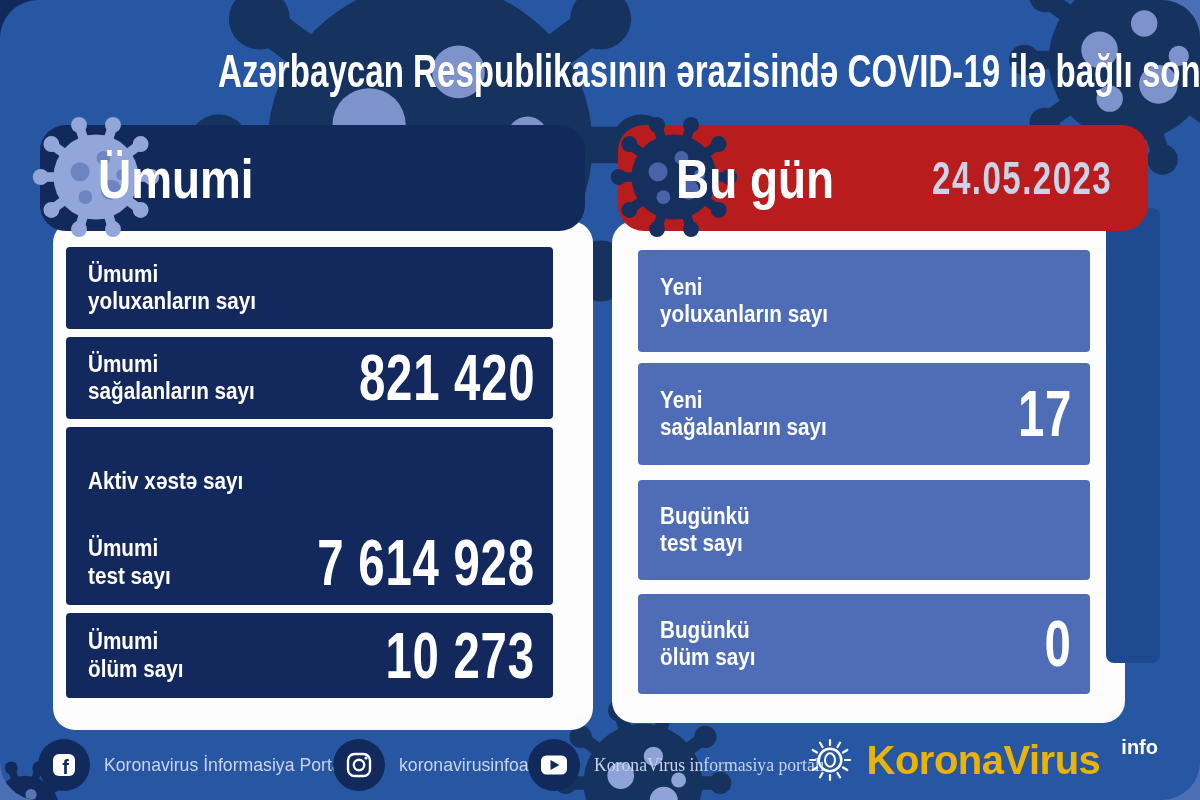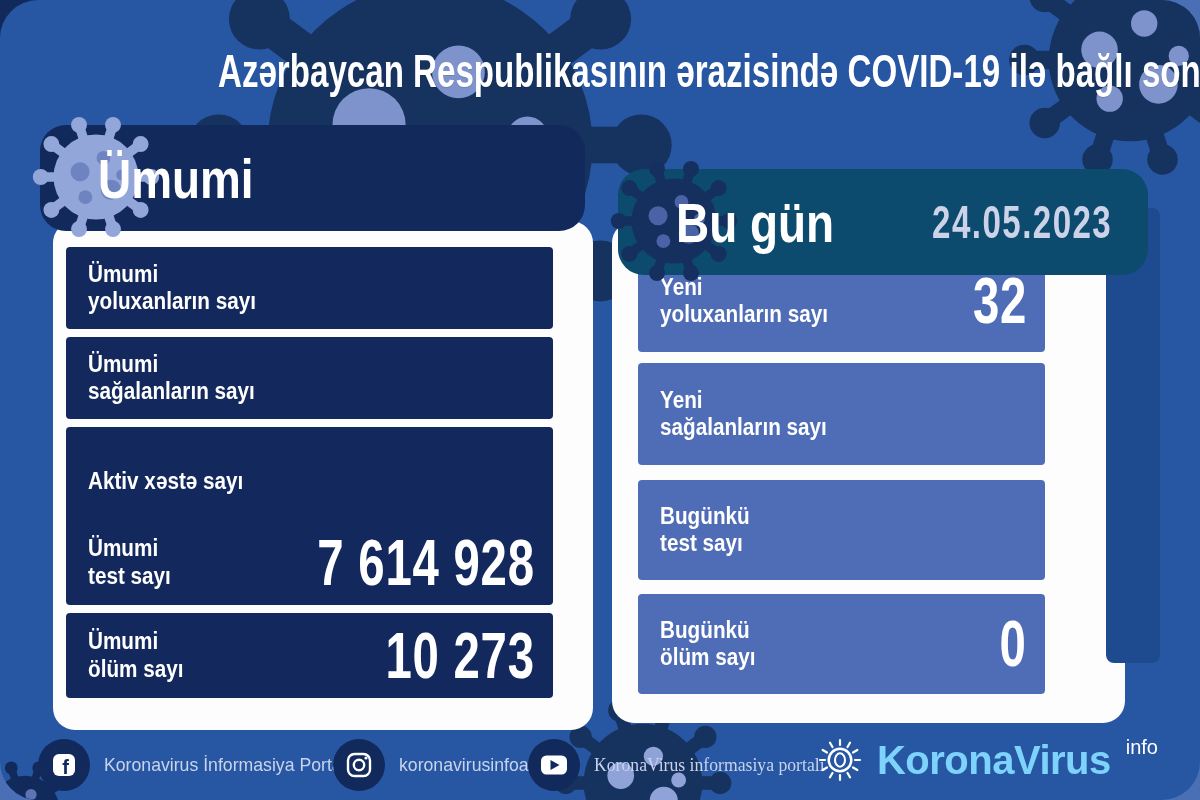--- a/index.html
+++ b/index.html
@@ -24,21 +24,21 @@
   .title{position:absolute;top:44px;left:0;width:100%;text-align:center;z-index:2;margin:0;}
   .title span{
     display:inline-block;white-space:nowrap;color:#ffffff;font-weight:bold;
     font-size:46px;transform:scaleX(0.72);transform-origin:center;
     text-shadow:0 1px 0 rgba(0,0,0,0.12);
   }
 
   
   .hdr{position:absolute;height:106px;border-radius:26px;z-index:5;}
   .hdr-left{left:40px;top:125px;width:545px;background:#12295c;}
-  .hdr-right{left:618px;top:125px;width:530px;background:#0c4a6e;margin-top:44px;}
+  .hdr-right{left:618px;top:125px;width:530px;background:#b91c1c;}
   .hdr .hdr-virus{position:absolute;left:-12px;top:-16px;width:136px;height:136px;}
   .hdr-left .hdr-virus{color:#93a6d9;--dot:#6e84c0;}
   .hdr-right .hdr-virus{color:#15305f;--dot:#4963a6;}
   .hdr .hdr-label{
     position:absolute;left:58px;top:50%;transform:translateY(-50%) scaleX(0.82);
     transform-origin:left center;color:#fff;font-weight:bold;font-size:56px;white-space:nowrap;z-index:2;
   }
   .hdr .hdr-date{
     position:absolute;right:36px;top:50%;transform:translateY(-50%) scaleX(0.72);
     transform-origin:right center;color:#ccd2e8;font-weight:bold;font-size:46px;letter-spacing:2px;white-space:nowrap;z-index:2;
@@ -48,21 +48,21 @@
   .panel{position:absolute;background:#fdfdfe;border-radius:22px;z-index:3;}
   .panel-left{left:53px;top:221px;width:540px;height:509px;}
   .panel-right{left:612px;top:221px;width:513px;height:502px;}
 
   
   .row{
     position:absolute;display:flex;align-items:center;justify-content:space-between;
     padding:0 18px 0 22px;box-sizing:border-box;border-radius:4px;
   }
   .panel-left .row{background:#13285c;left:13px;width:487px;}
-  .panel-right .row{background:#4f6cb6;left:26px;width:407px;}
+  .panel-right .row{background:#4f6cb6;left:26px;width:452px;}
   .row-label{flex:0 1 auto;}
   .row-label span{
     display:inline-block;color:#ffffff;font-weight:bold;font-size:23px;line-height:1.18;
     white-space:pre-line;transform:scaleX(0.9);transform-origin:left center;
   }
   .row-value{margin-left:auto;}
   .row-value span{
     display:inline-block;color:#ffffff;font-weight:bold;font-size:64px;white-space:nowrap;
     transform:scaleX(0.74);transform-origin:right center;letter-spacing:1px;
   }
@@ -79,22 +79,22 @@
   .fi-fb{left:38px;} .fi-ig{left:333px;} .fi-yt{left:528px;font-family:Liberation Serif, serif;}
   .soc-circle{
     width:52px;height:52px;border-radius:50%;background:#12295c;
     display:flex;align-items:center;justify-content:center;flex:0 0 auto;
   }
   .footer-item .soc-label{
     display:inline-block;color:#c9d3ec;font-size:19px;white-space:nowrap;
     transform:scaleX(0.93);transform-origin:left center;
   }
   .brand{position:absolute;top:735px;right:42px;display:flex;align-items:center;gap:12px;z-index:5;}
-  .brand-name{color:#7dd3fc;font-weight:bold;font-size:40px;letter-spacing:-0.5px;white-space:nowrap;}
-  .brand-sup{color:#ffffff;font-size:20px;position:relative;top:-13px;margin-left:3px;font-weight:normal;}
+  .brand-name{color:#eab308;font-weight:bold;font-size:40px;letter-spacing:-0.5px;white-space:nowrap;}
+  .brand-sup{color:#ffffff;font-size:20px;position:relative;top:-13px;margin-left:9px;font-weight:bold;}
   .hidden-defs{position:absolute;width:0;height:0;overflow:hidden;}
 </style>
 </head>
 <body>
 
 <svg class="hidden-defs" aria-hidden="true">
   <defs>
     <symbol id="virus" viewBox="-64 -64 128 128">
       <path d="M0 0L52 0M0 0L42 31M0 0L16 49M0 0L-16 49M0 0L-42 31M0 0L-52 0M0 0L-42 -31M0 0L-16 -49M0 0L16 -49M0 0L42 -31" stroke="currentColor" stroke-width="9" stroke-linecap="round" fill="none"></path>
       <g fill="currentColor">
@@ -150,20 +150,21 @@
   </div>
 
   <div class="panel panel-left">
     <div class="row lrow1">
       <div class="row-label"><span>Ümumi
 yoluxanların sayı</span></div>
     </div>
     <div class="row lrow2">
       <div class="row-label"><span>Ümumi
 sağalanların sayı</span></div>
+      <div class="row-value"><span>821 420</span></div>
     </div>
     <div class="row lrow3">
       <div class="row-label"><span>Aktiv xəstə sayı</span></div>
     </div>
     <div class="row lrow4">
       <div class="row-label"><span>Ümumi
 test sayı</span></div>
       <div class="row-value"><span>7 614 928</span></div>
     </div>
     <div class="row lrow5">
@@ -178,25 +179,25 @@
         <use href="#virus"></use>
       </svg>
     <span class="hdr-label">Bu gün</span>
     <span class="hdr-date">24.05.2023</span>
   </div>
 
   <div class="panel panel-right">
     <div class="row rrow1">
       <div class="row-label"><span>Yeni
 yoluxanların sayı</span></div>
-      <div class="row-value"><span>32</span></div>
     </div>
     <div class="row rrow2">
       <div class="row-label"><span>Yeni
 sağalanların sayı</span></div>
+      <div class="row-value"><span>17</span></div>
     </div>
     <div class="row rrow3">
       <div class="row-label"><span>Bugünkü
 test sayı</span></div>
     </div>
     <div class="row rrow4">
       <div class="row-label"><span>Bugünkü
 ölüm sayı</span></div>
       <div class="row-value"><span>0</span></div>
     </div>

